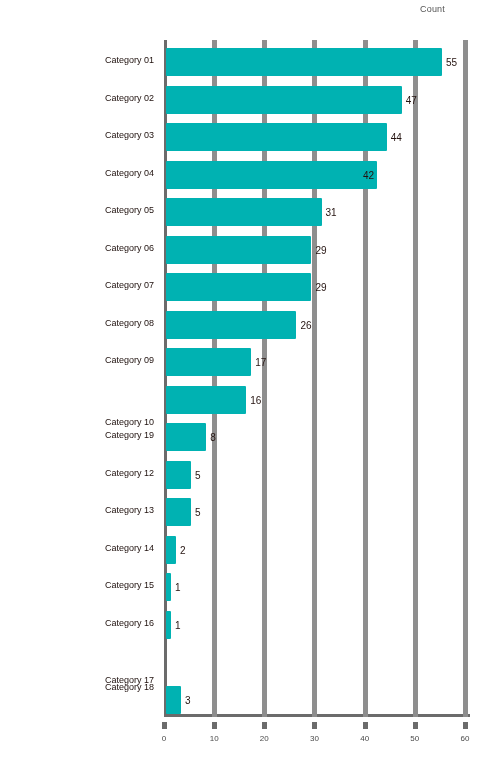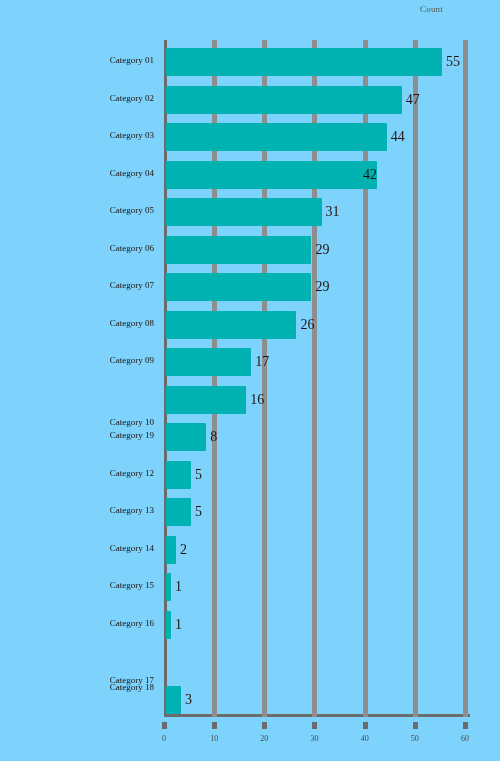--- a/index.html
+++ b/index.html
@@ -3,21 +3,21 @@
 <meta charset="utf-8">
 <title>Horizontal Bar Chart</title>
 <style>
   html,body{margin:0;padding:0;background:#000;}
   body{
     width:500px;height:761px;overflow:hidden;
     font-family:"Liberation Sans", sans-serif;
     color:#1a0f0c;
     position:relative;
   }
-  #chart-root{position:absolute;inset:0;background:#7dd3fc;font-family:Liberation Serif, serif;}
+  #chart-root{position:absolute;inset:0;background:#ffffff;}
 
   
   .chart-title{
     position:absolute;
     left:420px;top:4px;
     width:60px;
     font-size:9px;
     color:#555555;
     text-align:left;
     letter-spacing:.2px;
@@ -70,21 +70,21 @@
     background:#00b2b2;
     border-radius:1px;
     display:block;
   }
   .bar-value{
     position:absolute;
     left:100%;
     top:50%;
     transform:translateY(-50%);
     margin-left:4px;
-    font-size:14px;
+    font-size:10px;
     color:#241310;
     white-space:nowrap;
   }
 
   
   .cat-label{
     position:absolute;
     right:502px;           
     text-align:right;
     font-size:9px;

